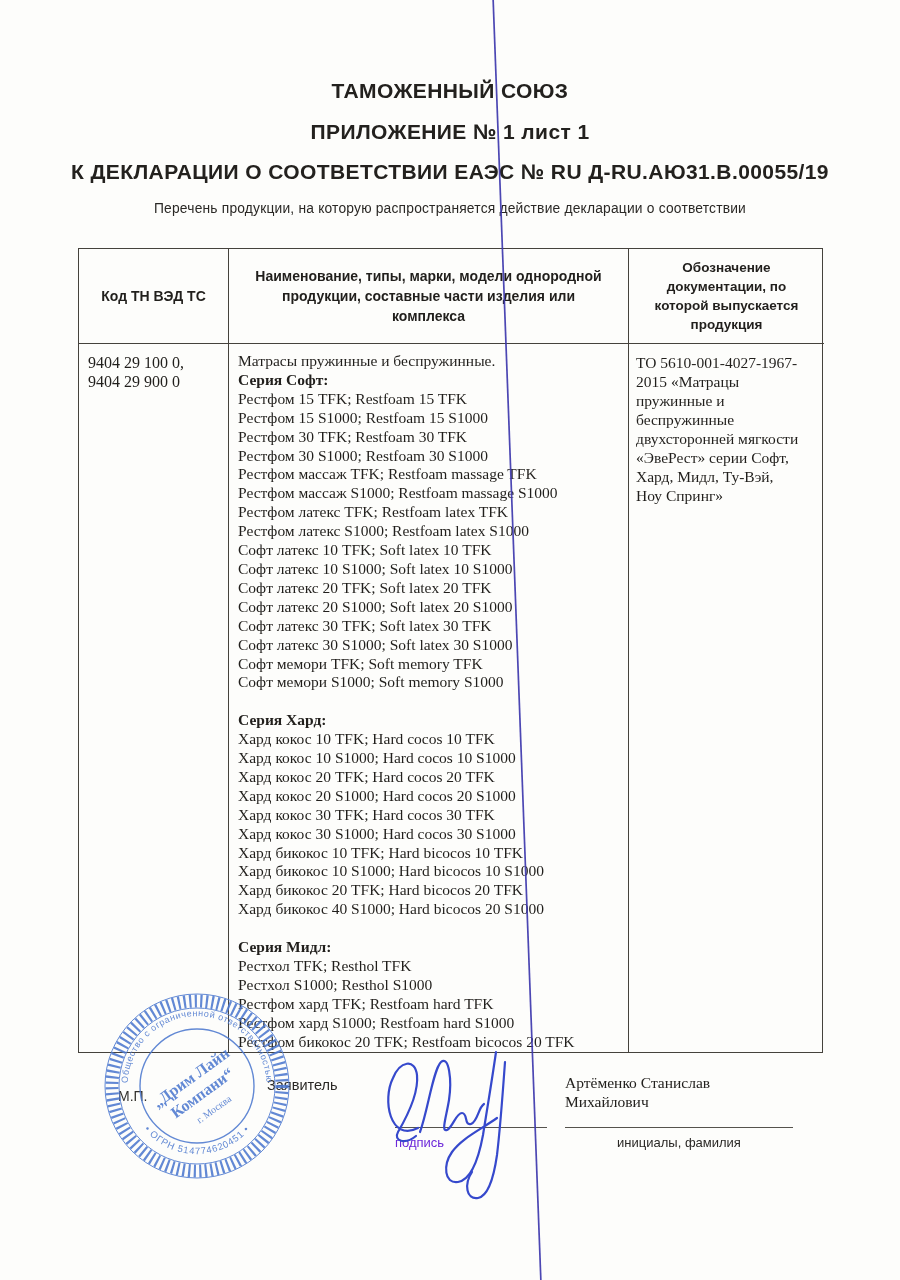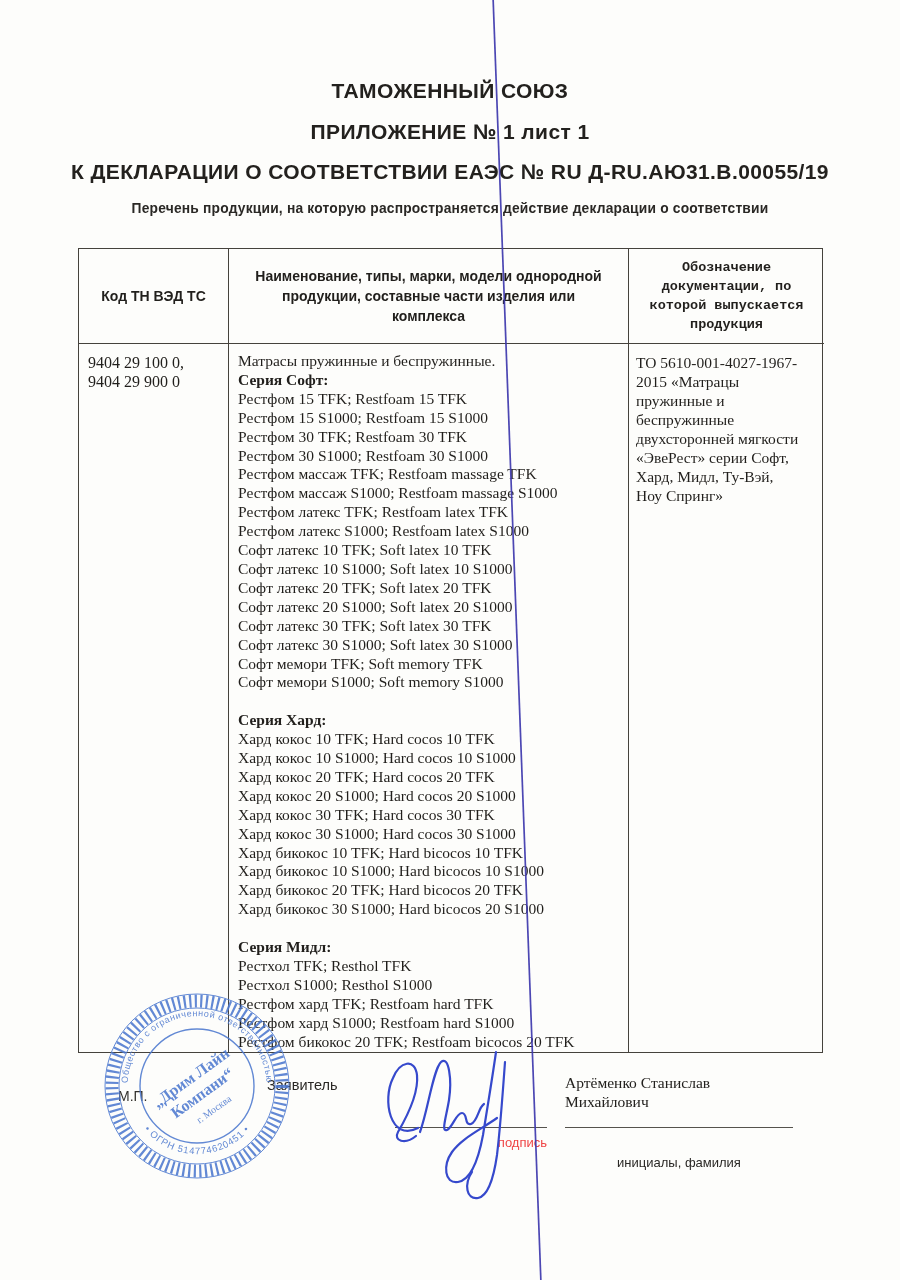--- a/index.html
+++ b/index.html
@@ -9,57 +9,57 @@
     font-family:"Liberation Sans",sans-serif;color:#211f1c;
   }
   
   .doc-title{
     position:absolute;left:0;width:900px;text-align:center;
     font-weight:bold;font-size:21px;letter-spacing:.4px;color:#23211e;
   }
   .t1{top:79px;} .t2{top:120px;} .t3{top:160px;}
   .doc-subtitle{
     position:absolute;left:0;top:201px;width:900px;text-align:center;
-    font-size:13.8px;color:#2a2825;letter-spacing:.2px;font-weight:bold;
+    font-size:13.8px;color:#2a2825;letter-spacing:.2px;
   }
   
   .tbl{
     position:absolute;left:78px;top:248px;width:745px;height:805px;
     border:1.6px solid #45423c;display:grid;
     grid-template-columns:150px 400px 195px;grid-template-rows:95px 1fr;
     background:transparent;box-sizing:border-box;
   }
   .cell{box-sizing:border-box;}
   .c-r{border-right:1.5px solid #45423c;}
   .c-b{border-bottom:1.5px solid #45423c;}
   .th{
     display:flex;align-items:center;justify-content:center;text-align:center;
     font-weight:bold;white-space:pre-line;line-height:20px;padding:2px 6px;
   }
   .th1{font-size:14px;}
   .th2{font-size:14px;}
-  .th3{font-size:13.5px;line-height:19px;font-family:Liberation Mono, monospace;}
+  .th3{font-size:13.5px;line-height:19px;}
   .serif{font-family:Liberation Serif, serif;}
   .td1{padding:9px 4px 0 9px;font-size:16px;line-height:19px;white-space:pre-line;}
   .td2{padding:8px 12px 0 9px;font-size:15.5px;}
   .td3{padding:9px 4px 0 7px;font-size:15.5px;line-height:19px;white-space:pre-line;}
   .pline{line-height:18.9px;min-height:18.9px;}
   .pline.bold{font-weight:bold;}
   
   .mp-label{position:absolute;left:118px;top:1076px;font-size:14px;color:#33312d;margin-top:12px;}
   .applicant{position:absolute;left:267px;top:1077px;font-size:14.5px;color:#2a2825;}
   .sig-line{position:absolute;left:395px;top:1127px;width:152px;height:0;border-top:1.3px solid #55534d;}
-  .sig-caption{position:absolute;left:395px;top:1135px;width:152px;text-align:right;font-size:13px;color:#ef4444;}
+  .sig-caption{position:absolute;left:395px;top:1135px;width:152px;text-align:left;font-size:13px;color:#6d28d9;}
   .name-block{
     position:absolute;left:565px;top:1073px;width:228px;text-align:left;
     font-family:"Liberation Serif",serif;font-size:15.5px;line-height:19px;
     white-space:pre-line;color:#23211e;
   }
   .name-line{position:absolute;left:565px;top:1127px;width:228px;height:0;border-top:1.3px solid #55534d;}
-  .name-caption{position:absolute;left:565px;top:1135px;width:228px;text-align:center;font-size:13px;color:#2a2825;margin-top:20px;}
+  .name-caption{position:absolute;left:565px;top:1135px;width:228px;text-align:center;font-size:13px;color:#2a2825;}
   
   .overlay{position:absolute;left:0;top:0;pointer-events:none;}
   .stamp-wrap{position:absolute;left:92px;top:981px;width:210px;height:210px;opacity:.88;}
   .sig-wrap{position:absolute;left:370px;top:1040px;width:200px;height:200px;}
 </style>
 </head>
 <body>
 
 <div class="page">
 
@@ -103,21 +103,21 @@
         <div class="pline bold">Серия Хард:</div>
         <div class="pline">Хард кокос 10 TFK; Hard cocos 10 TFK</div>
         <div class="pline">Хард кокос 10 S1000; Hard cocos 10 S1000</div>
         <div class="pline">Хард кокос 20 TFK; Hard cocos 20 TFK</div>
         <div class="pline">Хард кокос 20 S1000; Hard cocos 20 S1000</div>
         <div class="pline">Хард кокос 30 TFK; Hard cocos 30 TFK</div>
         <div class="pline">Хард кокос 30 S1000; Hard cocos 30 S1000</div>
         <div class="pline">Хард бикокос 10 TFK; Hard bicocos 10 TFK</div>
         <div class="pline">Хард бикокос 10 S1000; Hard bicocos 10 S1000</div>
         <div class="pline">Хард бикокос 20 TFK; Hard bicocos 20 TFK</div>
-        <div class="pline">Хард бикокос 30 S1000; Hard bicocos 20 S1000</div>
+        <div class="pline">Хард бикокос 40 S1000; Hard bicocos 20 S1000</div>
         <div class="pline">&nbsp;</div>
         <div class="pline bold">Серия Мидл:</div>
         <div class="pline">Рестхол TFK; Resthol TFK</div>
         <div class="pline">Рестхол S1000; Resthol S1000</div>
         <div class="pline">Рестфом хард TFK; Restfoam hard TFK</div>
         <div class="pline">Рестфом хард S1000; Restfoam hard S1000</div>
         <div class="pline">Рестфом бикокос 20 TFK; Restfoam bicocos 20 TFK</div>
       </div>
     <div class="cell td3 serif">ТО 5610-001-4027-1967-
 2015 «Матрацы

